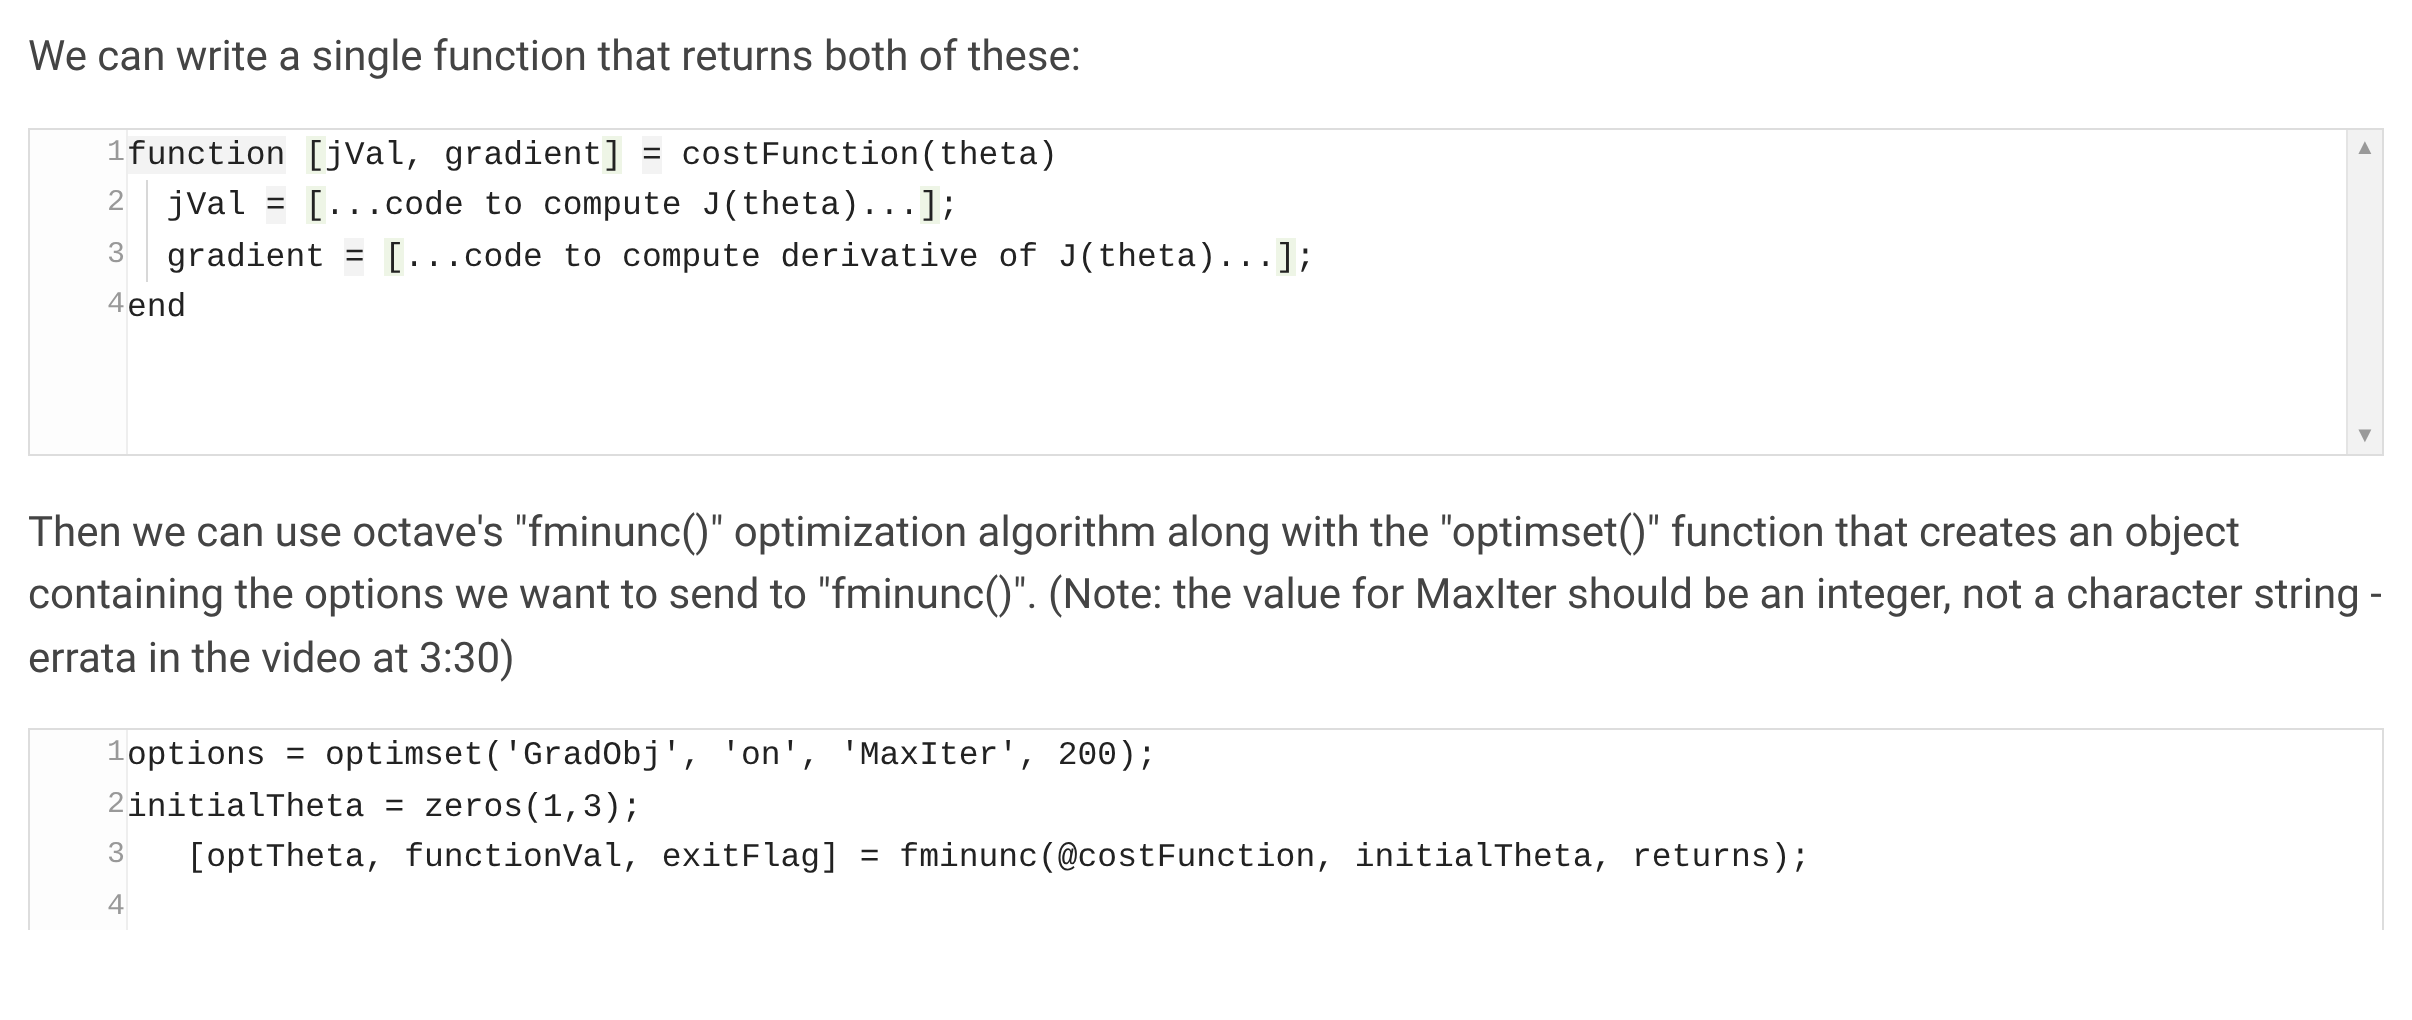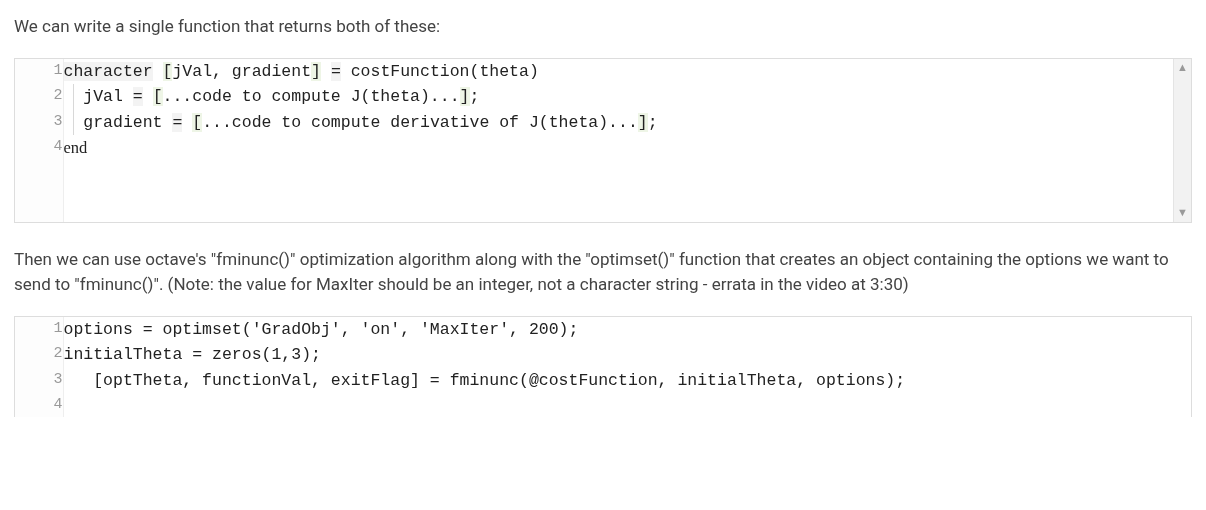--- a/index.html
+++ b/index.html
@@ -10,21 +10,21 @@
     body {
       font-family: -apple-system, BlinkMacSystemFont, "Segoe UI", Roboto, "Helvetica Neue", Arial, sans-serif;
       font-size: 16px;
       color: #333;
       background: #fff;
       padding: 8px 14px;
       width: 1206px;
     }
     .prose {
       color: #444;
-      font-size: 17px;
+      font-size: 21px;
       line-height: 1.5;
       margin: 6px 0 18px 0;
     }
     .code-container {
       border: 1px solid #ddd;
       background: #fff;
       position: relative;
       margin: 0 0 24px 0;
     }
     .code-scroll-wrap {
@@ -64,21 +64,21 @@
       content: "";
       position: absolute;
       left: 9px;
       top: 0;
       bottom: 0;
       border-left: 1px solid #d8d8d8;
     }
     .hl-func { background: #f3f3f3; }
     .hl-bracket { background: #eef5e6; }
     .hl-eq { background: #f3f3f3; }
-    .hl-end { font-weight: 500; font-family: Liberation Serif, serif; }
+    .hl-end { font-weight: 500; }
     .code-extra-space {
       height: 60px;
     }
     .scrollbar-track {
       position: absolute;
       right: 0;
       top: 0;
       bottom: 0;
       width: 18px;
       background: #f2f2f2;
@@ -103,21 +103,21 @@
 <body>
 
 <p class="prose">We can write a single function that returns both of these:</p>
 
 <div class="code-container">
   <div class="code-scroll-wrap">
     <table class="code-table">
       <tbody>
           <tr>
         <td class="ln-cell">1</td>
-        <td class="code-cell"><span class="hl-func">character</span> <span class="hl-bracket">[</span>jVal, gradient<span class="hl-bracket">]</span> <span class="hl-eq">=</span> costFunction(theta)</td>
+        <td class="code-cell"><span class="hl-func">function</span> <span class="hl-bracket">[</span>jVal, gradient<span class="hl-bracket">]</span> <span class="hl-eq">=</span> costFunction(theta)</td>
       </tr>
       <tr>
         <td class="ln-cell">2</td>
         <td class="code-cell indent-guide">  jVal <span class="hl-eq">=</span> <span class="hl-bracket">[</span>...code to compute J(theta)...<span class="hl-bracket">]</span>;</td>
       </tr>
       <tr>
         <td class="ln-cell">3</td>
         <td class="code-cell indent-guide">  gradient <span class="hl-eq">=</span> <span class="hl-bracket">[</span>...code to compute derivative of J(theta)...<span class="hl-bracket">]</span>;</td>
       </tr>
       <tr>
@@ -145,21 +145,21 @@
         <tr>
       <td class="ln-cell">1</td>
       <td class="code-cell">options = optimset('GradObj', 'on', 'MaxIter', 200);</td>
     </tr>
     <tr>
       <td class="ln-cell">2</td>
       <td class="code-cell">initialTheta = zeros(1,3);</td>
     </tr>
     <tr>
       <td class="ln-cell">3</td>
-      <td class="code-cell">   [optTheta, functionVal, exitFlag] = fminunc(@costFunction, initialTheta, options);</td>
+      <td class="code-cell">   [optTheta, functionVal, exitFlag] = fminunc(@costFunction, initialTheta, returns);</td>
     </tr>
     <tr>
       <td class="ln-cell">4</td>
       <td class="code-cell"></td>
     </tr>
   </tbody>
     </table>
 </div>
 
 </body></html>

